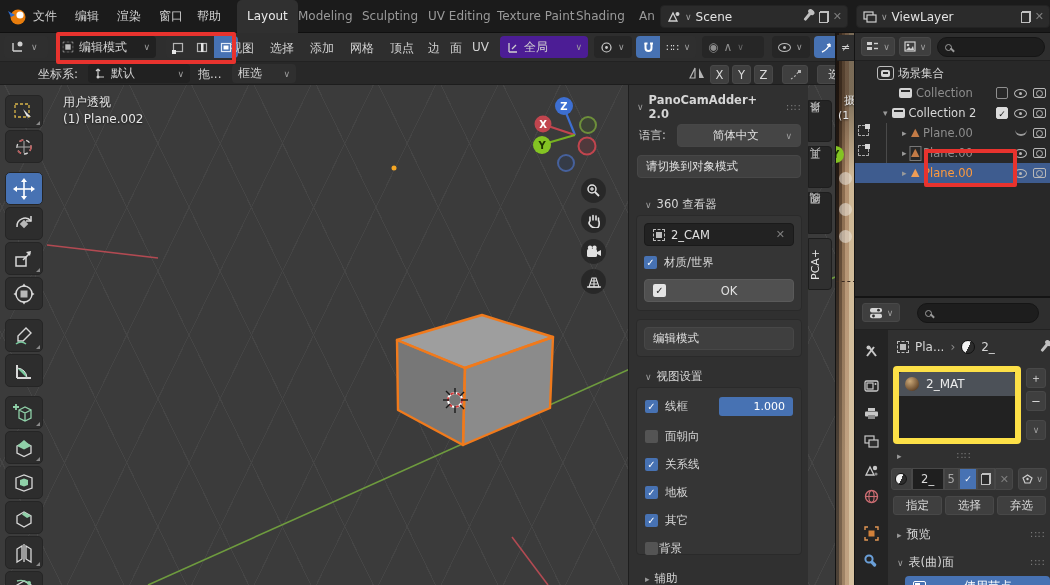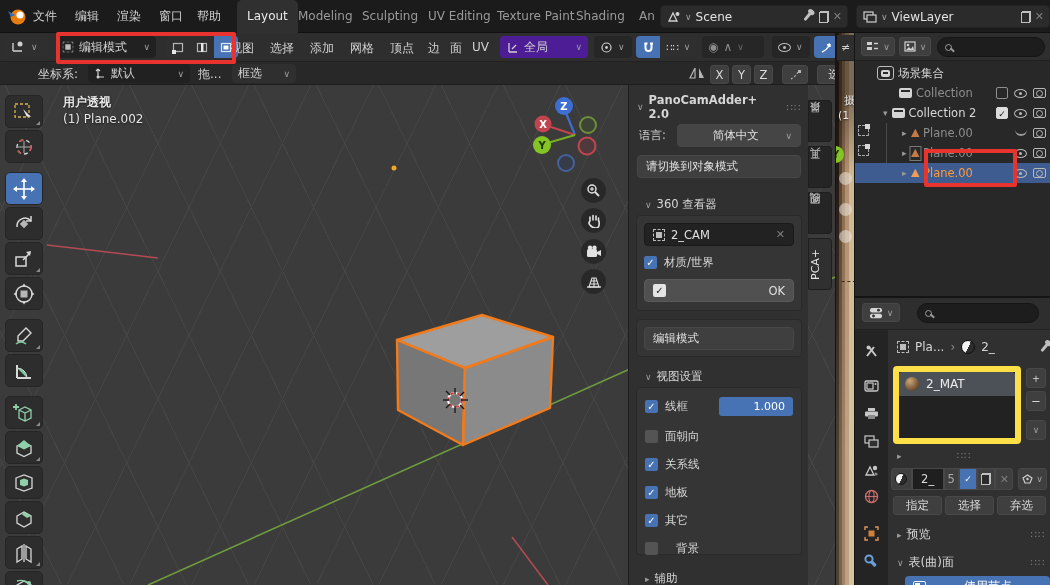--- a/index.html
+++ b/index.html
@@ -301,21 +301,21 @@
             <line x1="461" y1="315" x2="468" y2="315"></line>
           <line x1="446" y1="306" x2="450" y2="310"></line>
             <line x1="460" y1="320" x2="464" y2="324"></line>
           <line x1="464" y1="307" x2="460" y2="311"></line>
             <line x1="450" y1="319" x2="446" y2="323"></line>
         </g>
       </g>
       <circle cx="394" cy="83" r="2.5" fill="#f5a623"></circle>
     </svg>
 
-    <div class="ovl" style="left:63px;top:9px;font-weight:bold">用户透视</div>
+    <div class="ovl" style="left:63px;top:9px;font-weight:normal">用户透视</div>
     <div class="ovl" style="left:63px;top:27px">(1) Plane.002</div>
 
     <div class="tool sub" style="top:10px">
       <svg width="22" height="20">
           <rect x="2" y="2" width="14" height="13" fill="none" stroke="#d8b44a" stroke-width="1.3" stroke-dasharray="3 2"></rect>
           <path d="M10,7 L18,15 L14,14.5 L15.5,18 Z" fill="#e8e8e8"></path>
         </svg>
     </div>
     <div class="tool" style="top:45px">
       <svg width="22" height="22">
@@ -475,21 +475,21 @@
           <span class="brk"></span>
           <span style="flex:1">2_CAM</span>
           <span class="xdim">✕</span>
         </div>
         <div class="sect" style="margin-top:9px;gap:7px">
           <span class="bluechk">✓</span>
           <span>材质/世界</span>
         </div>
         <div class="nbtn" style="margin-top:9px;background:#505050;border-color:#5a5a5a;gap:7px">
           <span class="wchk">✓</span>
-          <span style="flex:1;text-align:right">OK</span>
+          <span style="flex:1;text-align:center">OK</span>
         </div>
       </div>
       <div class="pbox" style="top:234px;height:38px;padding:7px">
         <div class="nbtn">
           <span>编辑模式</span>
         </div>
       </div>
       <div class="sect abs" style="left:16px;top:284px">
         <span class="chev">∨</span>
         <span>视图设置</span>
@@ -509,21 +509,21 @@
           <span>关系线</span>
         </div>
         <div class="sect" style="gap:7px;margin-top:13px">
           <span class="bluechk">✓</span>
           <span>地板</span>
         </div>
         <div class="sect" style="gap:7px;margin-top:13px">
           <span class="bluechk">✓</span>
           <span>其它</span>
         </div>
-        <div class="sect" style="gap:18px;margin-top:13px">
+        <div class="sect" style="gap:1px;margin-top:13px">
           <span class="graychk"></span>
           <span>背景</span>
         </div>
       </div>
       <div class="sect abs" style="left:16px;top:486px">
         <span class="tri">▸</span>
         <span>辅助</span>
       </div>
     </div>
 

